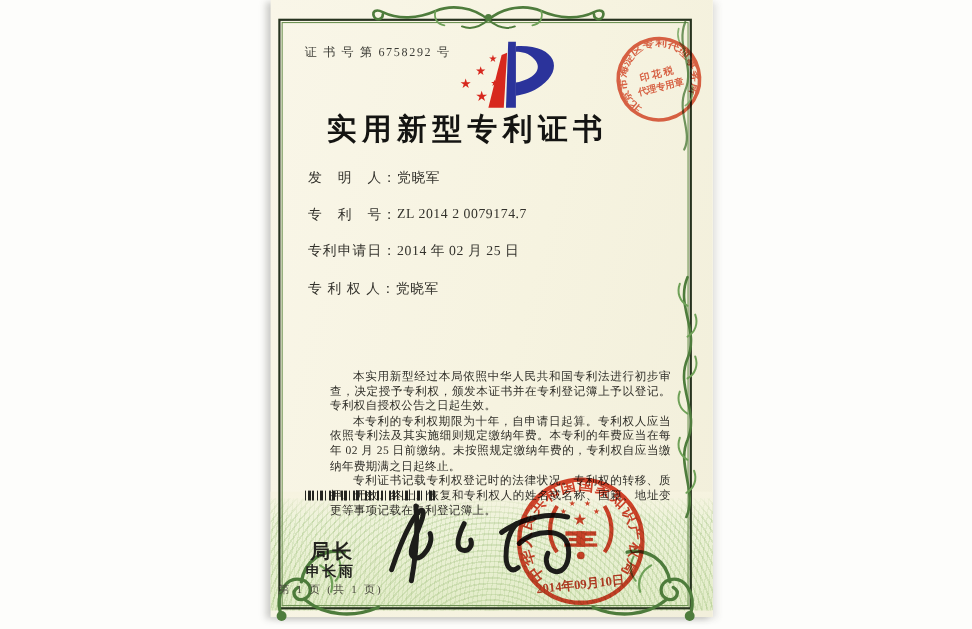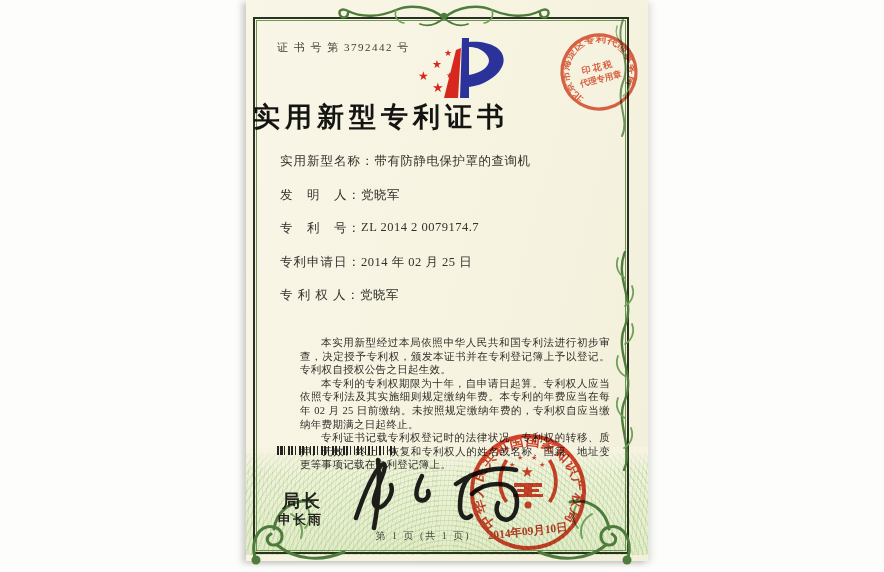--- a/index.html
+++ b/index.html
@@ -35,21 +35,21 @@
     position:absolute;inset:1px;
     border:1px solid #6f9355;
   }
   
   .certno{
     position:absolute;left:31px;top:40px;
     font-size:11px;letter-spacing:1.5px;color:#3c3c36;
   }
   .logo{position:absolute;left:160px;top:34px;width:110px;height:72px;}
   .title{
-    position:absolute;left:7px;width:300px;top:99px;text-align:left;
+    position:absolute;left:7px;width:300px;top:99px;text-align:right;
     font-size:27px;font-weight:bold;letter-spacing:5px;color:#141412;
   }
   .fields{position:absolute;left:34px;right:42px;top:153px;}
   .field-row{height:33.5px;display:flex;align-items:flex-start;font-size:12.5px;color:#33322c;}
   .field-label{white-space:pre;letter-spacing:1px;}
   .field-value{letter-spacing:.5px;}
   .body-text{position:absolute;left:34px;right:38px;top:336px;margin-left:20px;}
   .body-text p{
     margin:0;font-size:10.5px;line-height:13.6px;color:#2f2e28;
     text-indent:2em;text-align:justify;letter-spacing:.3px;
@@ -60,21 +60,21 @@
       #23231f 0 1.5px,transparent 1.5px 3px,
       #23231f 3px 5.5px,transparent 5.5px 7px,
       #23231f 7px 8px,transparent 8px 11px);
   }
   .sig-title{position:absolute;left:36px;top:489px;font-size:18px;font-weight:bold;color:#23231f;
              font-family:"Liberation Sans","DejaVu Sans",sans-serif;letter-spacing:2px;}
   .sig-name{position:absolute;left:32px;top:511px;font-size:13px;font-weight:bold;color:#23231f;
             font-family:"Liberation Sans","DejaVu Sans",sans-serif;letter-spacing:2px;}
   .signature{position:absolute;left:72px;top:452px;width:240px;height:90px;}
   .footer{
-    position:absolute;left:7px;width:340px;top:529px;text-align:center;
+    position:absolute;left:7px;width:340px;top:529px;text-align:left;
     font-size:10px;letter-spacing:2px;color:#4c4b40;
   }
   
   .seal-official{
     position:absolute;left:221px;top:431px;width:122px;height:122px;
     opacity:.93;mix-blend-mode:multiply;
   }
   .seal-agency{
     position:absolute;left:312px;top:31px;width:82px;height:82px;
     transform:rotate(-14deg);opacity:.85;mix-blend-mode:multiply;
@@ -136,40 +136,36 @@
       <path d="M15,58 C22,54 25,46 22,38 M15,128 C8,124 5,116 8,108 M14,200 C21,196 24,188 21,180" stroke-width="1.8" stroke="#6fa158"></path>
     </g>
   </svg>
   <svg class="orn orn-tr" viewBox="0 0 30 120">
     <g fill="none" stroke="#4e7c3c" stroke-width="2" stroke-linecap="round">
       <path d="M15,2 C6,24 24,42 15,64 C7,84 22,102 14,118"></path>
       <path d="M15,26 C9,22 7,15 9,8 M15,78 C21,74 23,67 21,60" stroke-width="1.5" stroke="#6fa158"></path>
     </g>
   </svg>
 
-  <div class="certno">证 书 号 第 3792442 号</div>
+  <div class="certno">证 书 号 第 6758292 号</div>
 
   <svg class="logo" viewBox="0 0 110 72">
     <polygon points="50,16 55,14 52,64 38,64" fill="#d7281e"></polygon>
     <polygon points="56,4 63,4 63,64 54,64" fill="#2b339b"></polygon>
     <path d="M63,8 C98,6 108,28 86,44 C78,50 70,52 63,53 L63,41 C79,38 88,29 80,20 C75,14 68,13 63,13 Z" fill="#2b339b"></path>
     <text x="38" y="22" font-size="9" fill="#d7281e" font-family="'DejaVu Sans',sans-serif">★</text>
     <text x="26" y="34" font-size="11" fill="#d7281e" font-family="'DejaVu Sans',sans-serif">★</text>
     <text x="12" y="46" font-size="12" fill="#d7281e" font-family="'DejaVu Sans',sans-serif">★</text>
     <text x="26" y="58" font-size="13" fill="#d7281e" font-family="'DejaVu Sans',sans-serif">★</text>
     <text x="40" y="44" font-size="8" fill="#d7281e" font-family="'DejaVu Sans',sans-serif">★</text>
   </svg>
 
   <div class="title">实用新型专利证书</div>
 
   <div class="fields">
-    <div class="field-row">
-      <span class="field-label">实用新型名称：</span>
-      <span class="field-value">带有防静电保护罩的查询机</span>
-    </div>
     <div class="field-row">
       <span class="field-label">发　明　人：</span>
       <span class="field-value">党晓军</span>
     </div>
     <div class="field-row">
       <span class="field-label">专　利　号：</span>
       <span class="field-value">ZL 2014 2 0079174.7</span>
     </div>
     <div class="field-row">
       <span class="field-label">专利申请日：</span>

